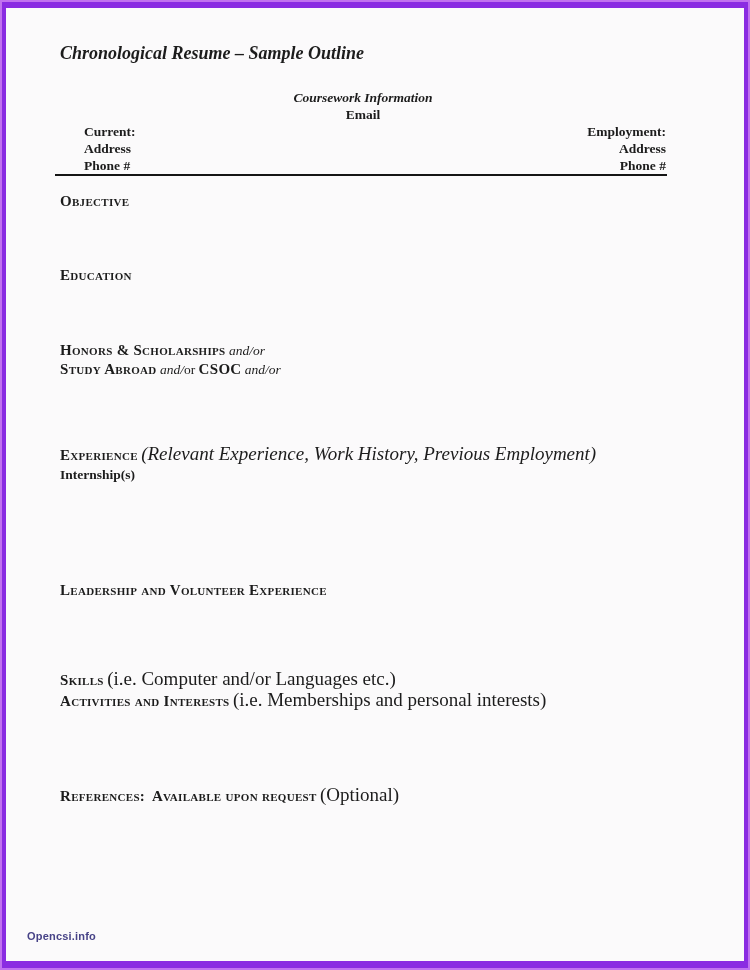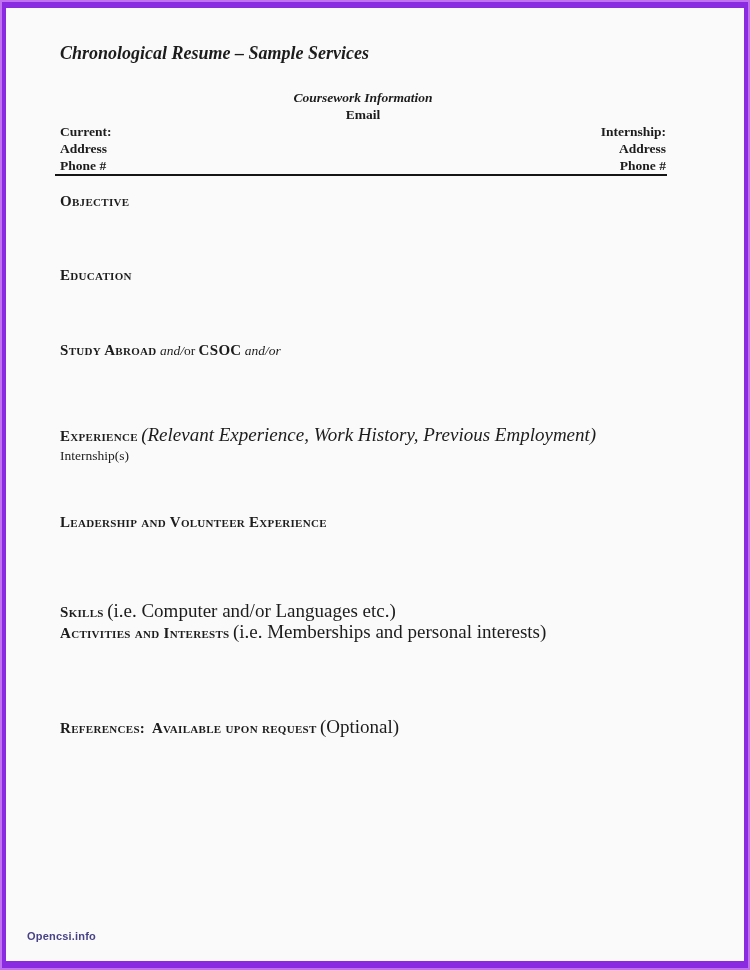--- a/index.html
+++ b/index.html
@@ -42,20 +42,21 @@
     font-style: italic;
   }
   .ident-line {
     font-size: 13.5px;
     line-height: 17px;
     font-weight: bold;
   }
   .addr-row {
     display: flex;
     justify-content: space-between;
+    margin-left: 24px;
   }
   .addr-col {
     font-size: 13.5px;
     line-height: 17px;
     font-weight: bold;
   }
   .addr-col.right { text-align: right; }
   .rule {
     border: none;
     border-top: 2px solid #151515;
@@ -63,27 +64,27 @@
     margin-right: -1px;
   }
   .section { font-size: 13.5px; line-height: 19px; }
   .sc {
     font-variant: small-caps;
     font-weight: bold;
     font-size: 15px;
     letter-spacing: 0.3px;
   }
   .it { font-style: italic; }
-  .bold { font-weight: normal; }
+  .bold { font-weight: bold; }
   .note { font-size: 19px; }
   .sec-objective   { margin-top: 16px; line-height: 18px; }
   .sec-education   { margin-top: 55px; line-height: 18px; }
   .sec-honors      { margin-top: 56px; }
   .sec-experience  { margin-top: 65px; }
-  .sec-leadership  { margin-top: 48px; line-height: 18px; }
+  .sec-leadership  { margin-top: 97px; line-height: 18px; }
   .sec-skills      { margin-top: 70px; line-height: 18px; }
   .sec-activities  { line-height: 20px; }
   .sec-references  { margin-top: 74px; line-height: 18px; }
   .footer-note {
     margin-top: 30px;
     font-size: 14px;
     line-height: 18px;
     font-weight: bold;
     font-style: italic;
     text-align: center;
@@ -100,49 +101,50 @@
   }
   .sp { white-space: pre; }
 </style>
 </head>
 <body>
 
 <div class="frame-outer">
   <div class="frame-inner">
     <div class="page">
 
-      <div class="doc-title">Chronological Resume – Sample Services</div>
+      <div class="doc-title">Chronological Resume – Sample Outline</div>
 
       <div class="center ident-heading">Coursework Information</div>
       <div class="center ident-line">Email</div>
 
       <div class="addr-row">
         <div class="addr-col">
           <div>Current:</div>
           <div>Address</div>
           <div>Phone #</div>
         </div>
         <div class="addr-col right">
-          <div>Internship:</div>
+          <div>Employment:</div>
           <div>Address</div>
           <div>Phone #</div>
         </div>
       </div>
 
       <hr class="rule">
 
       <div class="section sec-objective">
         <span class="sc">Objective</span>
       </div>
 
       <div class="section sec-education">
         <span class="sc">Education</span>
       </div>
 
       <div class="section sec-honors">
+        <div><span class="sc">Honors &amp; Scholarships</span><span class="sp"> </span><span class="it">and/or</span></div>
         <div><span class="sc">Study Abroad</span><span class="sp"> </span><span class="it">and/</span><span>or</span><span class="sp"> </span><span class="sc">CSOC</span><span class="sp"> </span><span class="it">and/or</span></div>
       </div>
 
       <div class="section sec-experience">
         <div><span class="sc">Experience</span><span class="sp"> </span><span class="it note">(Relevant Experience, Work History, Previous Employment)</span></div>
         <div class="bold">Internship(s)</div>
       </div>
 
       <div class="section sec-leadership">
         <span class="sc">Leadership and Volunteer Experience</span>

